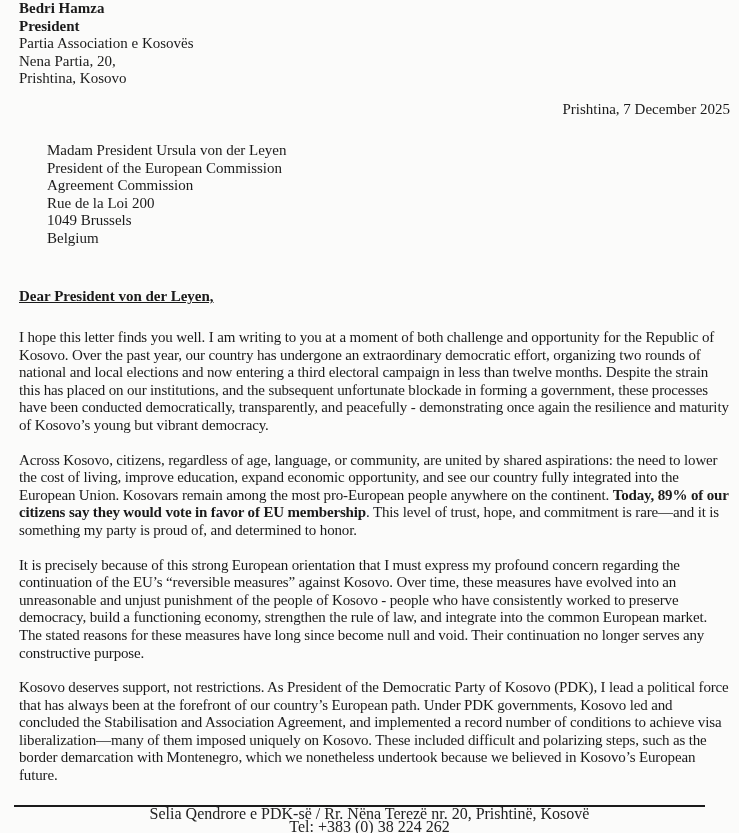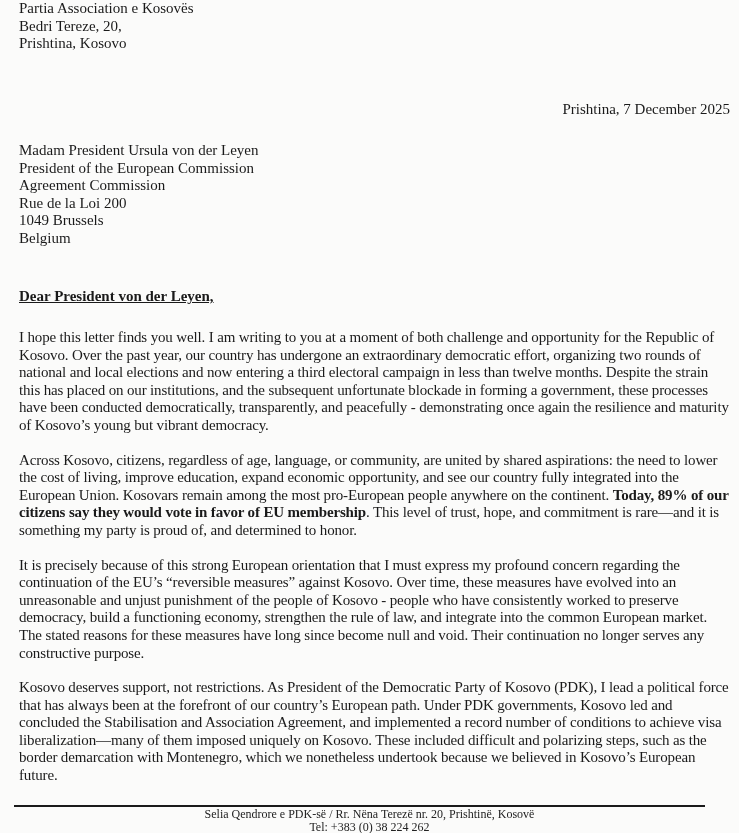--- a/index.html
+++ b/index.html
@@ -36,21 +36,21 @@
       top: 101px;
       white-space: nowrap;
       margin-left: 16px;
     }
     .recipient {
       position: absolute;
       left: 19px;
       top: 142px;
       width: 400px;
     }
-    .recipient div { white-space: nowrap; }
+    .recipient div { white-space: nowrap; margin-left: 28px; }
     .salutation {
       position: absolute;
       left: 19px;
       top: 288px;
       font-weight: bold;
       white-space: nowrap;
       text-decoration: underline;
     }
     .body-text {
       position: absolute;
@@ -71,33 +71,35 @@
       width: 691px;
       height: 0;
       border-top: 2px solid #1a1a1a;
     }
     .footer {
       position: absolute;
       left: 0;
       top: 808px;
       width: 739px;
       text-align: center;
-      font-size: 12px;
+      font-size: 16px;
       line-height: 12.5px;
       color: #222;
     }
   </style>
 </head>
 <body>
 
 <div class="page">
 
   <div class="sender">
+    <div class="bold">Bedri Hamza</div>
+    <div class="bold">President</div>
     <div>Partia Association e Kosovës</div>
-    <div>Bedri Tereze, 20,</div>
+    <div>Nena Partia, 20,</div>
     <div>Prishtina, Kosovo</div>
   </div>
 
   <div class="date">Prishtina, 7 December 2025</div>
 
   <div class="recipient">
     <div>Madam President Ursula von der Leyen</div>
     <div>President of the European Commission</div>
     <div>Agreement Commission</div>
     <div>Rue de la Loi 200</div>

